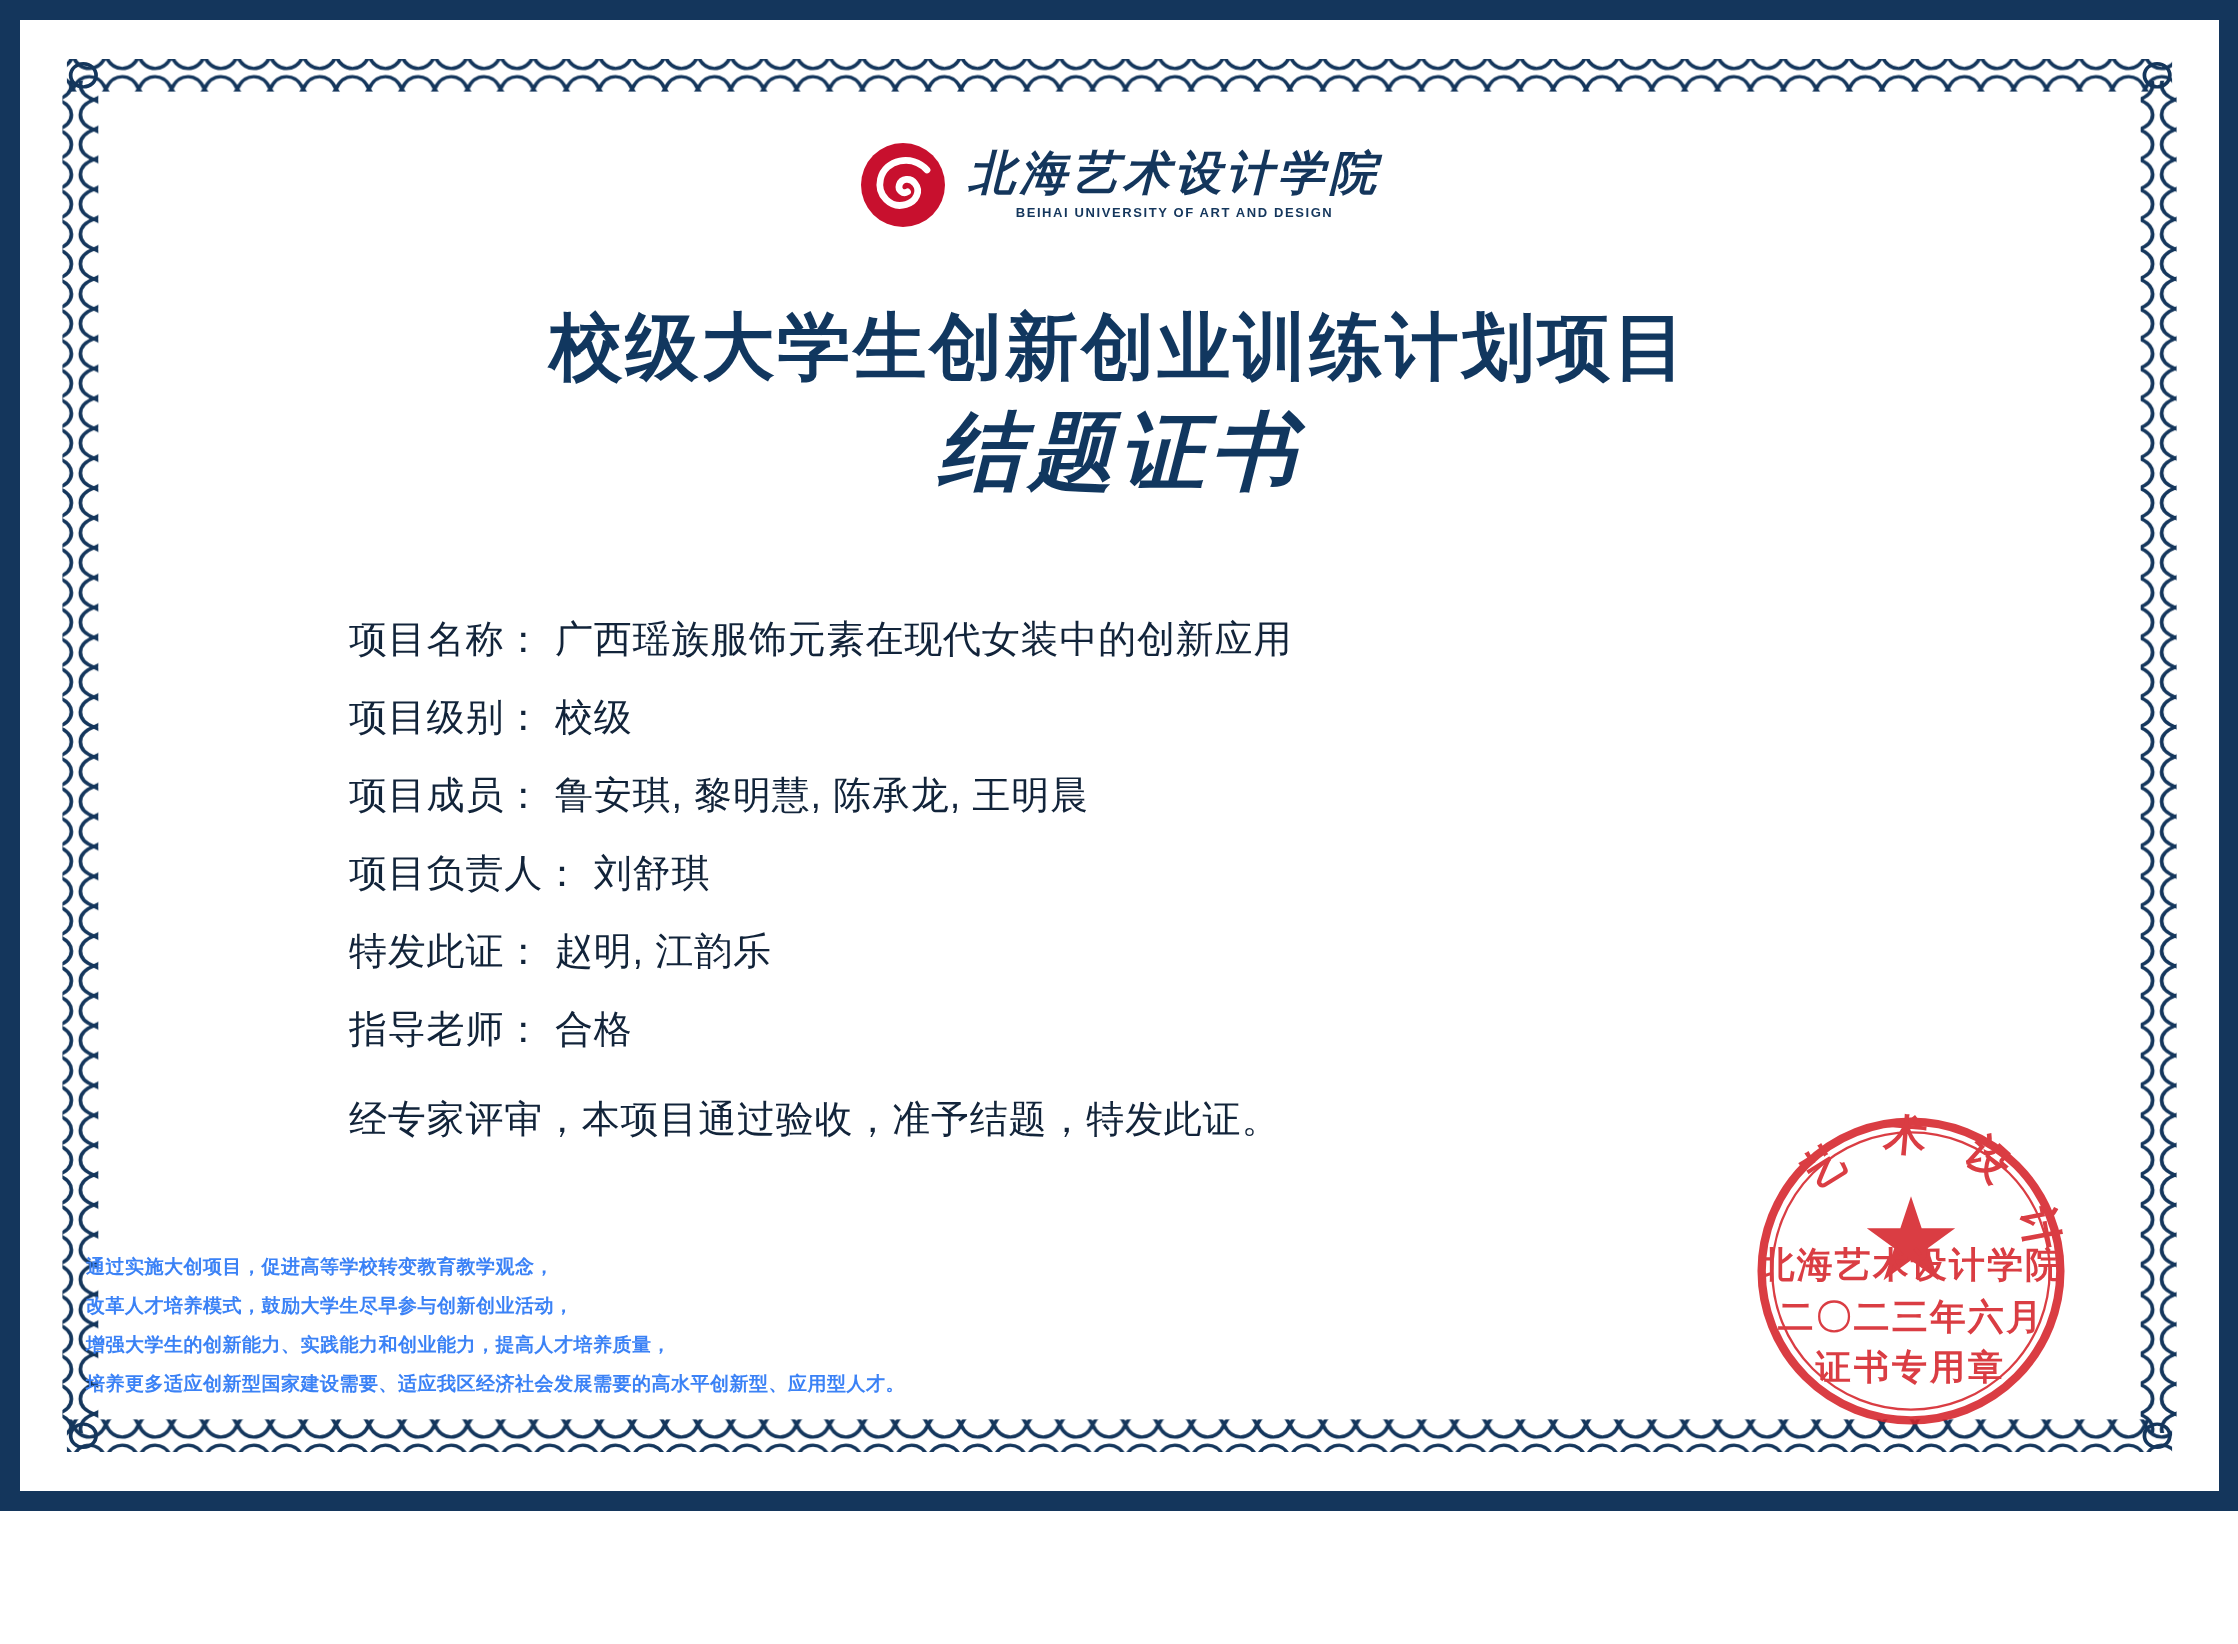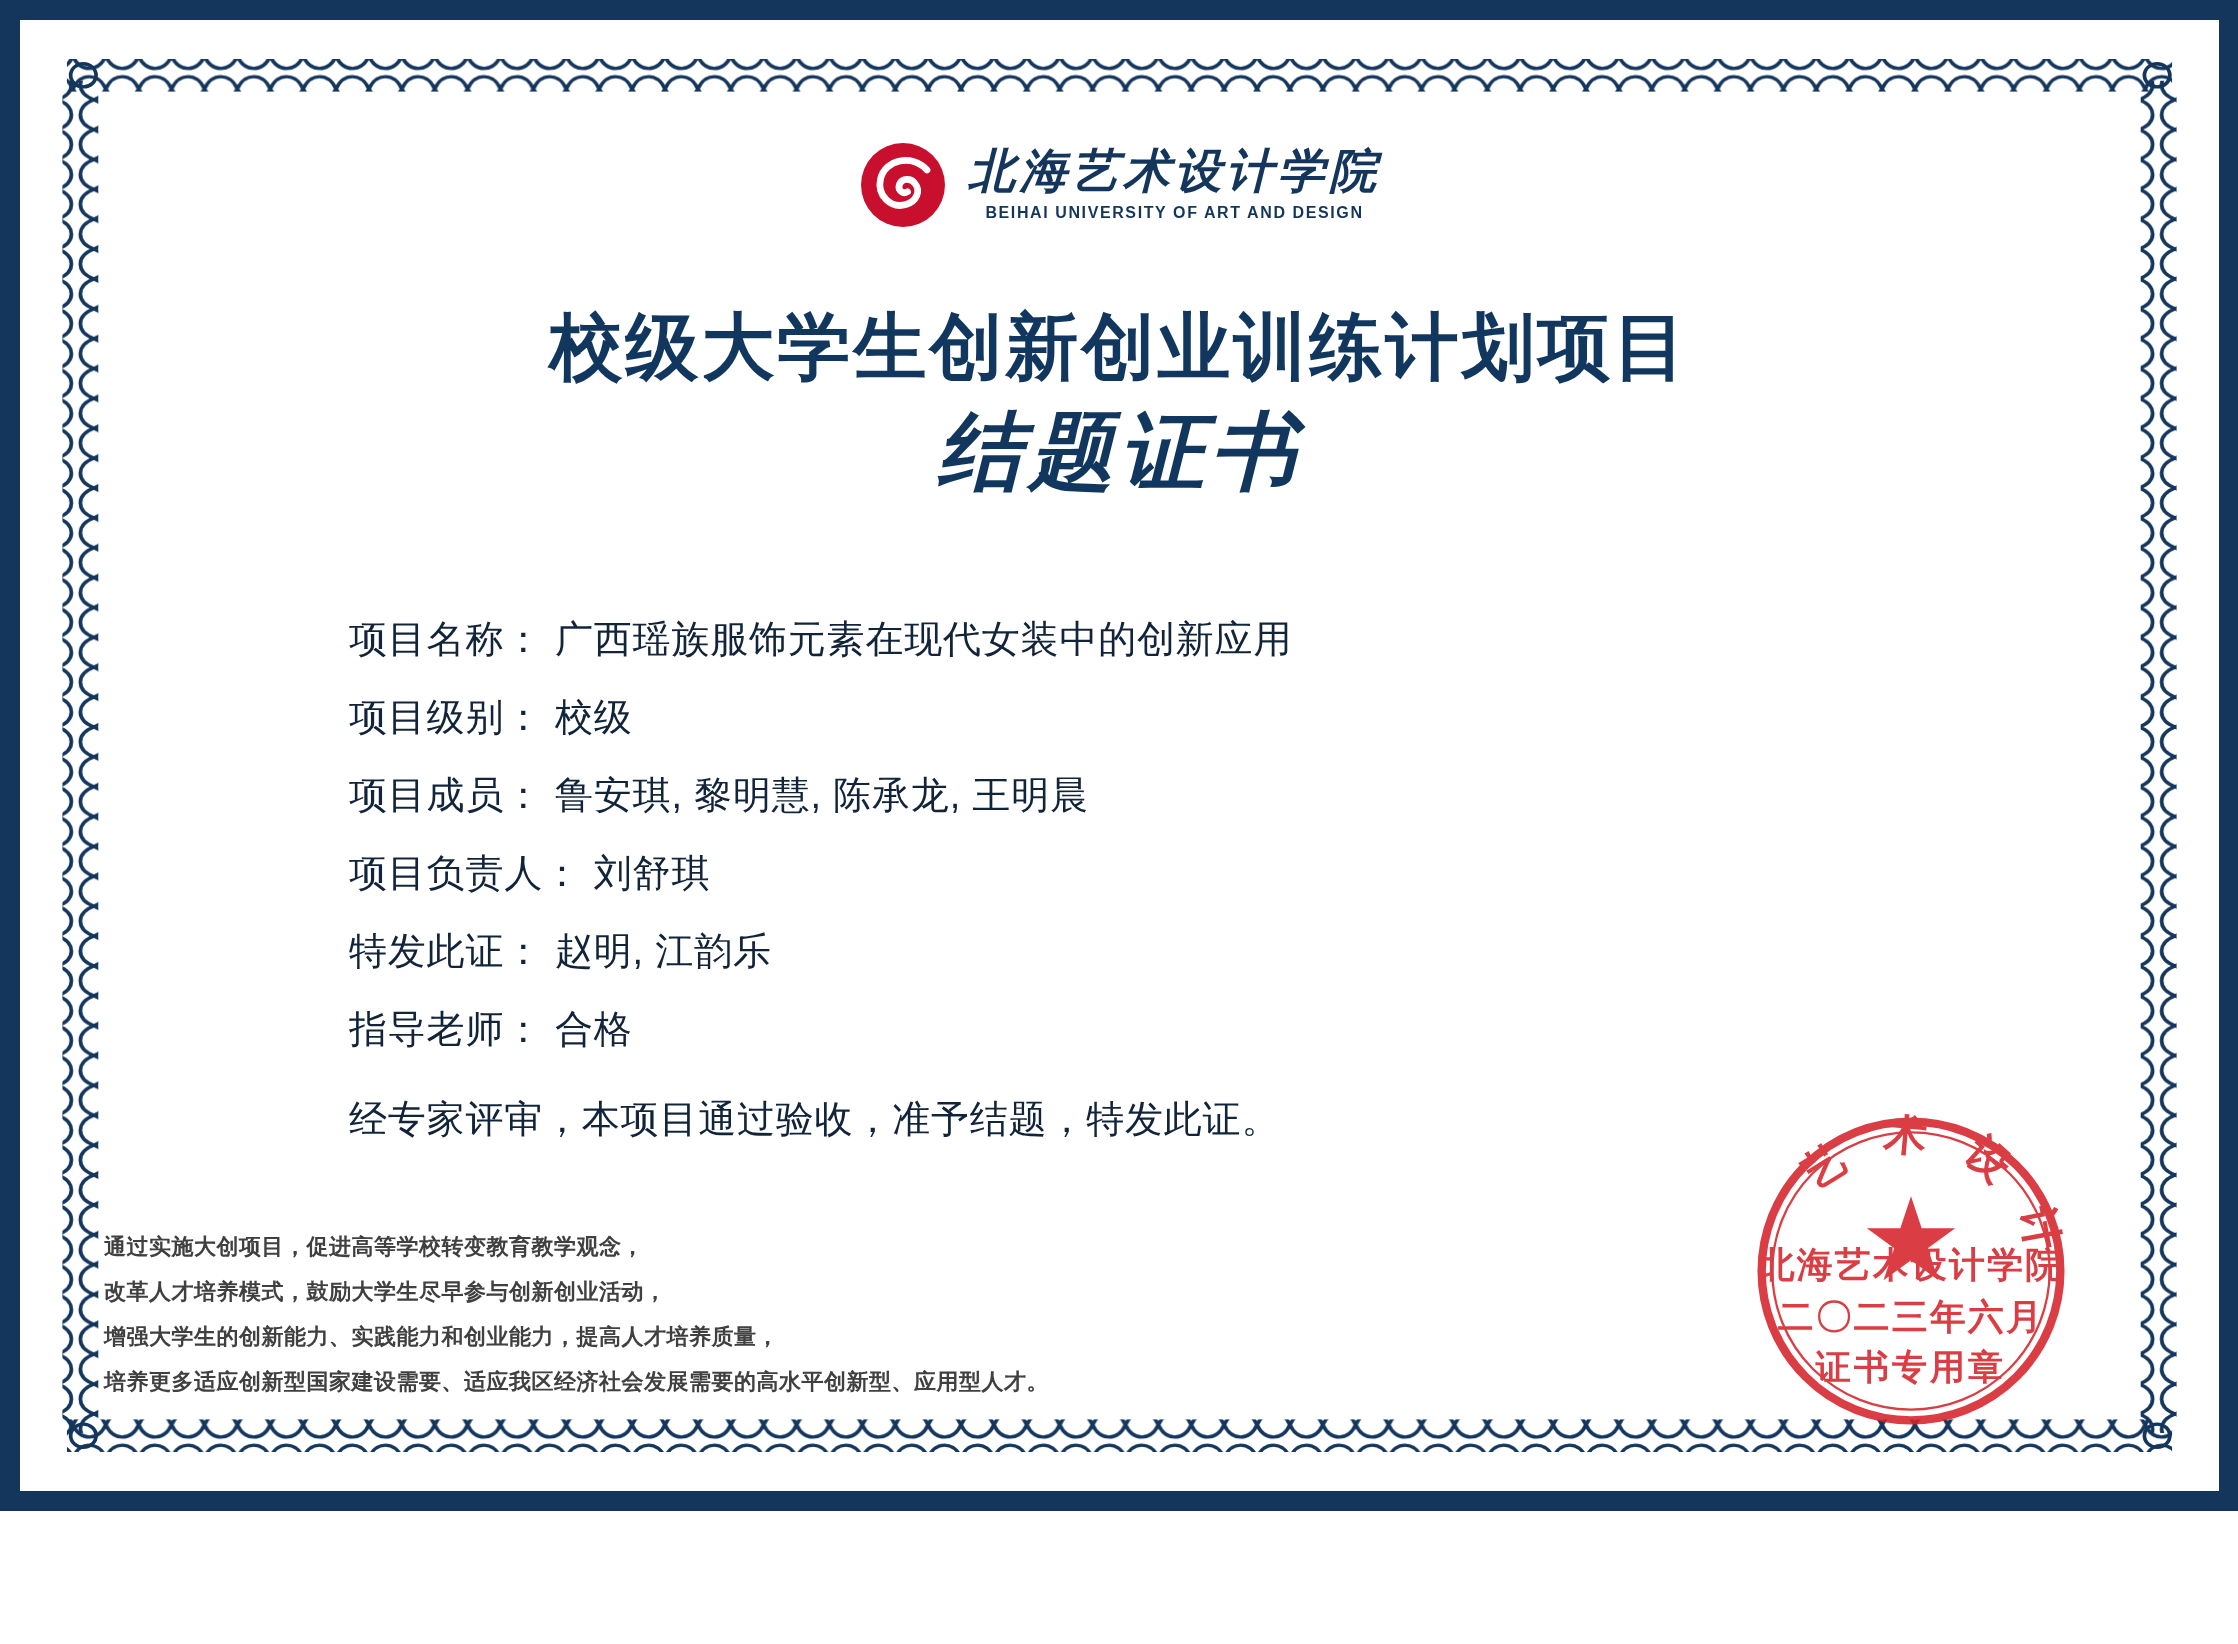--- a/index.html
+++ b/index.html
@@ -75,21 +75,21 @@
     font-size: 47px;
     font-weight: bold;
     color: #14365c;
     letter-spacing: 4.6px;
     font-style: italic;
     line-height: 1.05;
     white-space: nowrap;
   }
   .logo-en {
     font-family: "Liberation Sans", sans-serif;
-    font-size: 16px;
+    font-size: 13px;
     font-weight: bold;
     color: #14365c;
     letter-spacing: 1.6px;
     margin-top: 7.6px;
     white-space: nowrap;
   }
 
   
   .title-main {
     text-align: center;
@@ -139,25 +139,25 @@
   .statement {
     margin-top: 40px;
     font-size: 38px;
     color: #12243a;
     letter-spacing: 0.8px;
   }
 
   
   .footer-note {
     position: absolute;
-    left: 64px;
+    left: 46px;
     bottom: 67px;
-    font-size: 22px;
+    font-size: 19px;
     line-height: 2.05;
-    color: #404040;
+    color: #3b82f6;
     font-weight: bold;
     letter-spacing: 0.5px;
   }
 
   
   .seal {
     position: absolute;
     right: 128px;
     bottom: 40px;
     width: 320px;

